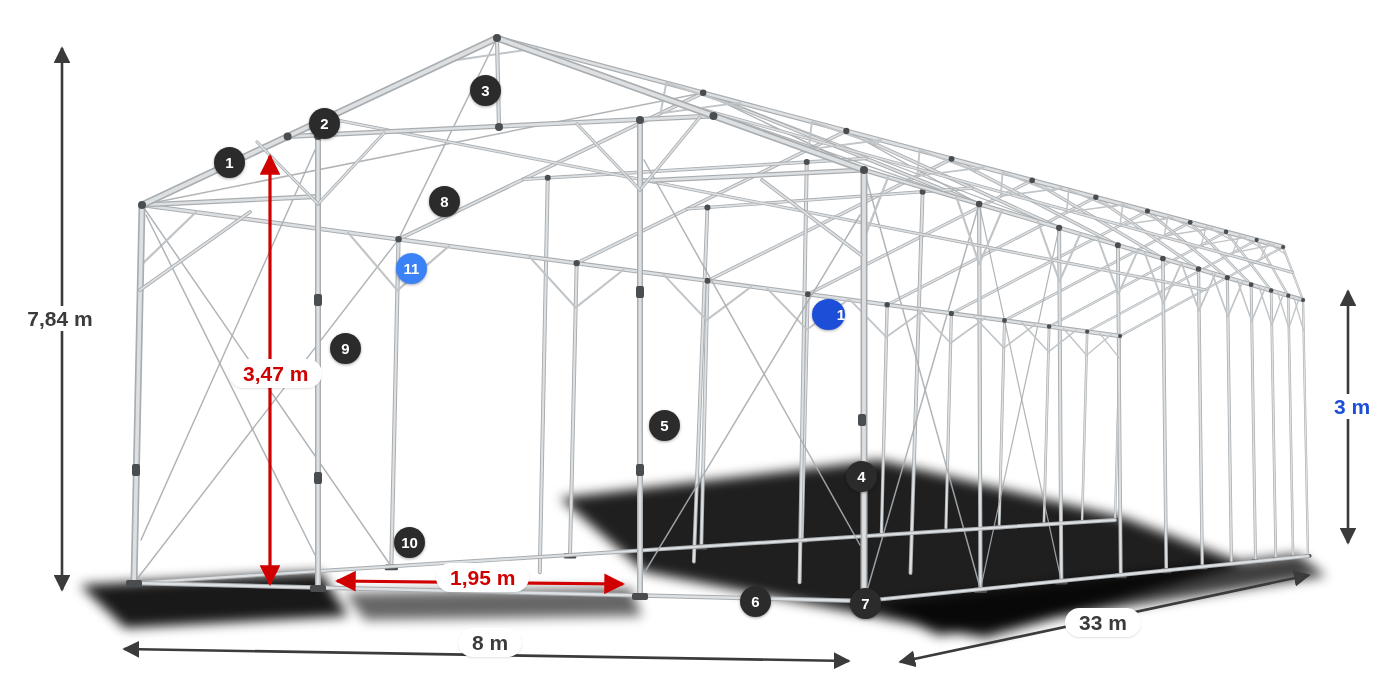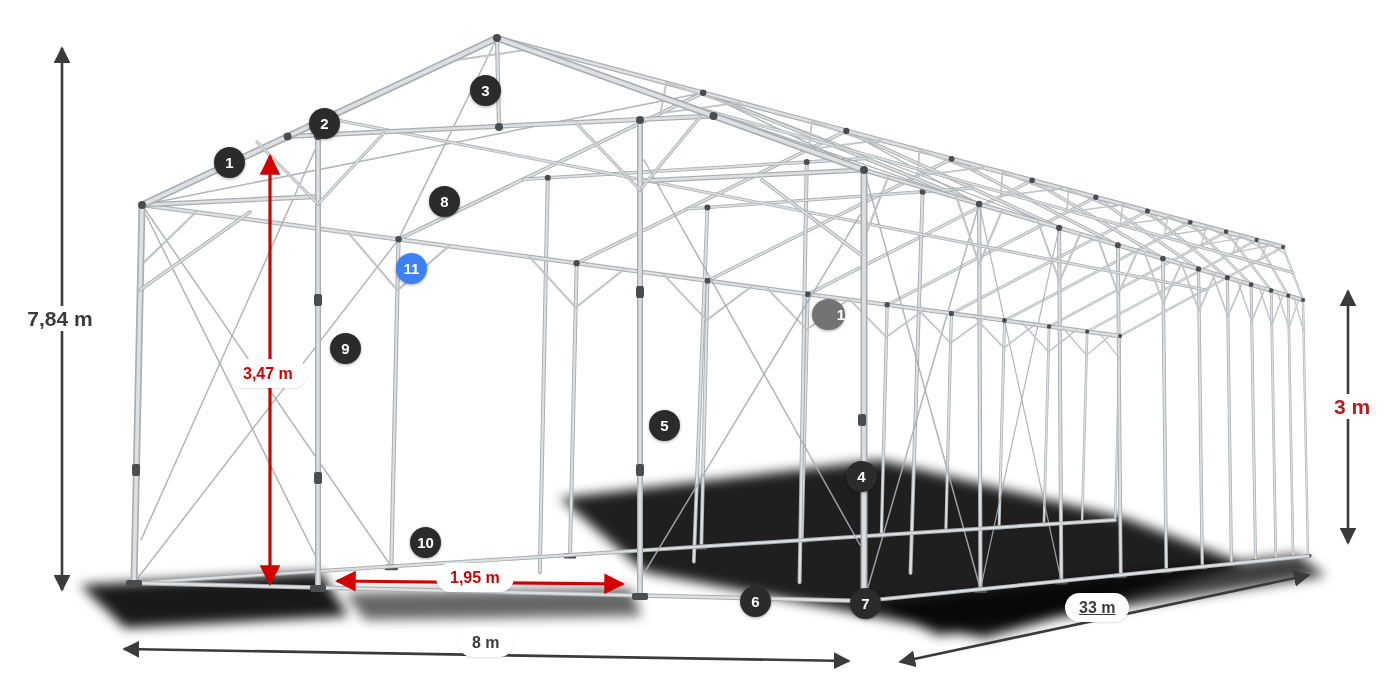--- a/index.html
+++ b/index.html
@@ -8,21 +8,21 @@
   .stage { position:relative; width:1400px; height:700px; background:#fff; }
   #scene { position:absolute; left:0; top:0; }
 
   .badge {
     position:absolute; width:31px; height:31px; border-radius:50%;
     background:#2b2b2b; color:#fff; font-weight:bold; font-size:15px;
     display:flex; align-items:center; justify-content:center;
     box-shadow:0 1px 3px rgba(0,0,0,.35); user-select:none;
   }
   .dim-label {
-    position:absolute; font-weight:bold; font-size:16px; color:#3b3b3b;
+    position:absolute; font-weight:bold; font-size:21px; color:#3b3b3b;
     white-space:nowrap; text-align:center; line-height:25px;
   }
   .plain { background:#fff; padding:0 4px; font-size:21px; }
   .pill  { background:#fff; border-radius:15px; padding:2px 14px;
            box-shadow:0 1px 2px rgba(0,0,0,.12); }
   .red   { color:#d10000; }
 </style>
 </head>
 <body>
 
@@ -376,23 +376,23 @@
 
   <div class="badge" style="left: 214px; top: 147px; background: rgb(43, 43, 43); color: rgb(255, 255, 255);">1</div>
   <div class="badge" style="left: 309px; top: 108px; background: rgb(43, 43, 43); color: rgb(255, 255, 255);">2</div>
   <div class="badge" style="left: 470px; top: 75px; background: rgb(43, 43, 43); color: rgb(255, 255, 255);">3</div>
   <div class="badge" style="left: 846px; top: 461px; background: rgb(43, 43, 43); color: rgb(255, 255, 255);">4</div>
   <div class="badge" style="left: 649px; top: 410px; background: rgb(43, 43, 43); color: rgb(255, 255, 255);">5</div>
   <div class="badge" style="left: 740px; top: 586px; background: rgb(43, 43, 43); color: rgb(255, 255, 255);">6</div>
   <div class="badge" style="left: 850px; top: 588px; background: rgb(43, 43, 43); color: rgb(255, 255, 255);">7</div>
   <div class="badge" style="left: 429px; top: 186px; background: rgb(43, 43, 43); color: rgb(255, 255, 255);">8</div>
   <div class="badge" style="left: 330px; top: 333px; background: rgb(43, 43, 43); color: rgb(255, 255, 255);">9</div>
-  <div class="badge" style="left: 410px; top: 527px; background: rgb(43, 43, 43); color: rgb(255, 255, 255);">10</div>
+  <div class="badge" style="left: 394px; top: 527px; background: rgb(43, 43, 43); color: rgb(255, 255, 255);">10</div>
   <div class="badge" style="left: 396px; top: 253px; background: #3b82f6; color: rgb(255, 255, 255);">11</div>
-  <div class="badge" style="left: 812px; top: 299px; background: #737373; color: rgb(255, 255, 255); padding-left: 33px;">12</div>
+  <div class="badge" style="left: 812px; top: 299px; background: #1d4ed8; color: rgb(255, 255, 255); padding-left: 33px;">12</div>
 
   <div class="dim-label plain" style="left: 12px; top: 306px; width: 96px; color: rgb(59, 59, 59);">7,84 m</div>
   <div class="dim-label pill red" style="left: 229px; top: 359px; color: rgb(209, 0, 0);">3,47 m</div>
   <div class="dim-label pill red" style="left: 436px; top: 563px; color: rgb(209, 0, 0);">1,95 m</div>
   <div class="dim-label pill" style="left: 458px; top: 628px; color: rgb(59, 59, 59);">8 m</div>
-  <div class="dim-label pill" style="left: 1065px; top: 593px; color: rgb(59, 59, 59); text-decoration: underline;">33 m</div>
-  <div class="dim-label plain" style="left: 1330px; top: 394px; width: 44px; color: #b91c1c; text-align: center;">3 m</div>
+  <div class="dim-label pill" style="left: 1065px; top: 608px; color: rgb(59, 59, 59);">33 m</div>
+  <div class="dim-label plain" style="left: 1330px; top: 394px; width: 44px; color: #1d4ed8; text-align: center;">3 m</div>
 </div>
 
 </body></html>

